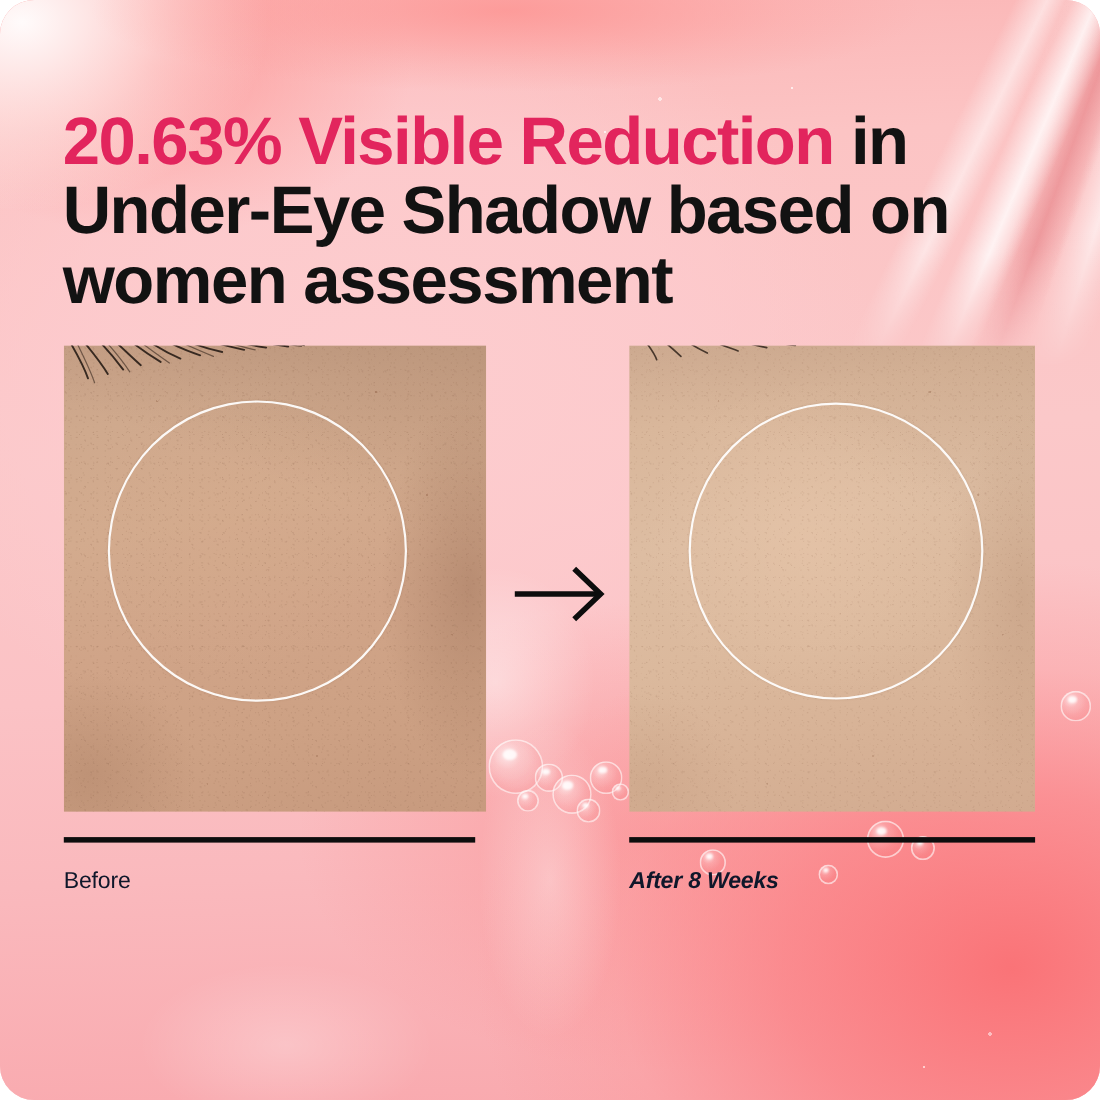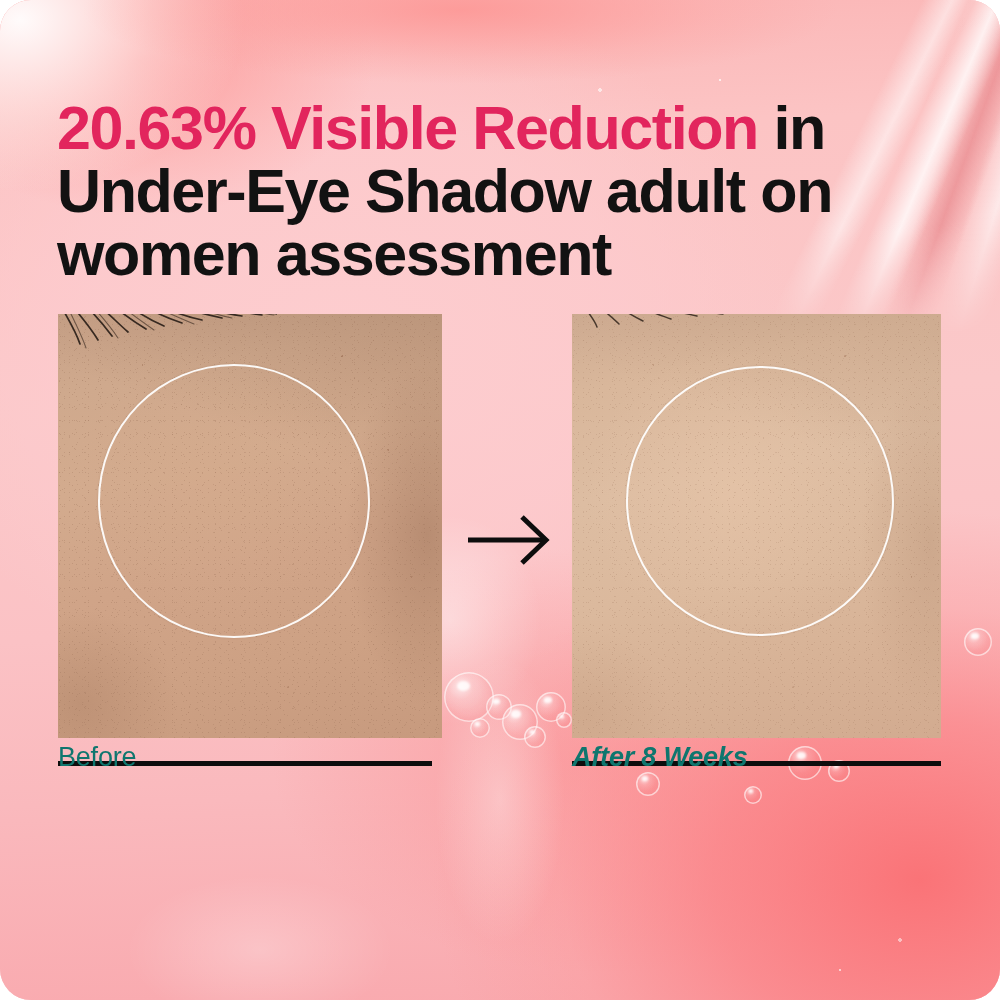--- a/index.html
+++ b/index.html
@@ -304,24 +304,24 @@
     position: absolute;
     height: 5px;
     background: #0d0d0d;
     top: 761px;
   }
   .rule-before { left: 58px; width: 374px; }
   .rule-after  { left: 572px; width: 369px; }
 
   .caption {
     position: absolute;
-    top: 740px;
-    font-size: 27px;
+    top: 784px;
+    font-size: 21px;
     line-height: 34px;
-    color: #0f766e;
+    color: #0f172a;
     letter-spacing: -0.2px;
     white-space: nowrap;
   }
   .caption-before { left: 58px; font-weight: 400; }
   .caption-after  { left: 572px; font-weight: 700; font-style: italic; }
 
   
   .footnote {
     position: absolute;
     left: 57px;
@@ -355,21 +355,21 @@
   <div class="bubble" style="left:536px; top:692px; width:30px; height:30px;"></div>
   <div class="bubble" style="left:470px; top:718px; width:20px; height:20px;"></div>
   <div class="bubble" style="left:524px; top:726px; width:22px; height:22px;"></div>
   <div class="bubble" style="left:556px; top:712px; width:16px; height:16px;"></div>
   <div class="bubble" style="left:636px; top:772px; width:24px; height:24px;"></div>
   <div class="bubble" style="left:788px; top:746px; width:34px; height:34px;"></div>
   <div class="bubble" style="left:828px; top:760px; width:22px; height:22px;"></div>
   <div class="bubble" style="left:744px; top:786px; width:18px; height:18px;"></div>
   <div class="bubble" style="left:964px; top:628px; width:28px; height:28px;"></div>
 
-  <h1 class="headline"><span class="accent">20.63%</span><span> </span><span class="accent">Visible Reduction</span><span> </span><span>in</span><br><span>Under-Eye Shadow adult on</span><br><span>women assessment</span></h1>
+  <h1 class="headline"><span class="accent">20.63%</span><span> </span><span class="accent">Visible Reduction</span><span> </span><span>in</span><br><span>Under-Eye Shadow based on</span><br><span>women assessment</span></h1>
 
   <div class="panel panel-before">
     <div class="skin skin-before"></div>
     <div class="skin-shade-before"></div>
     <div class="pores"></div>
     <div class="flecks"></div>
 
     <div class="brow brow-before">
       <svg width="230" height="62" viewBox="0 0 230 62">
         <g stroke="#241a14" stroke-width="1.7" fill="none" stroke-linecap="round" opacity="0.88">

